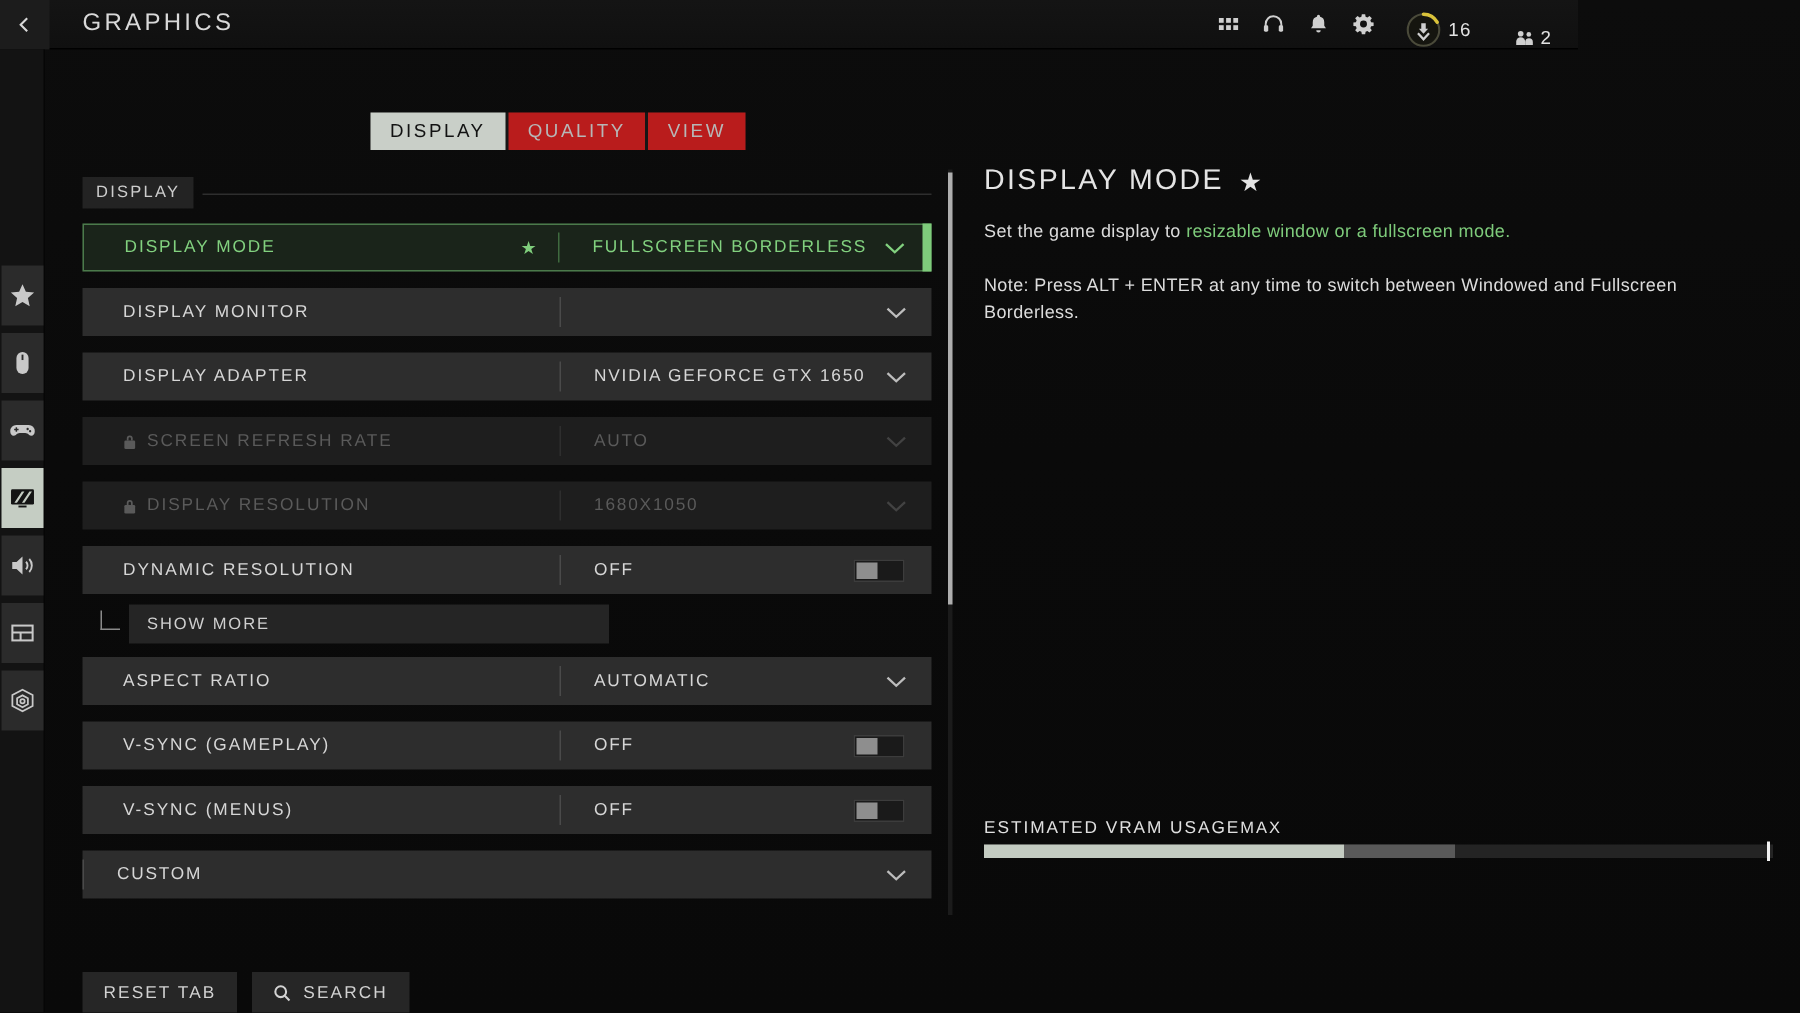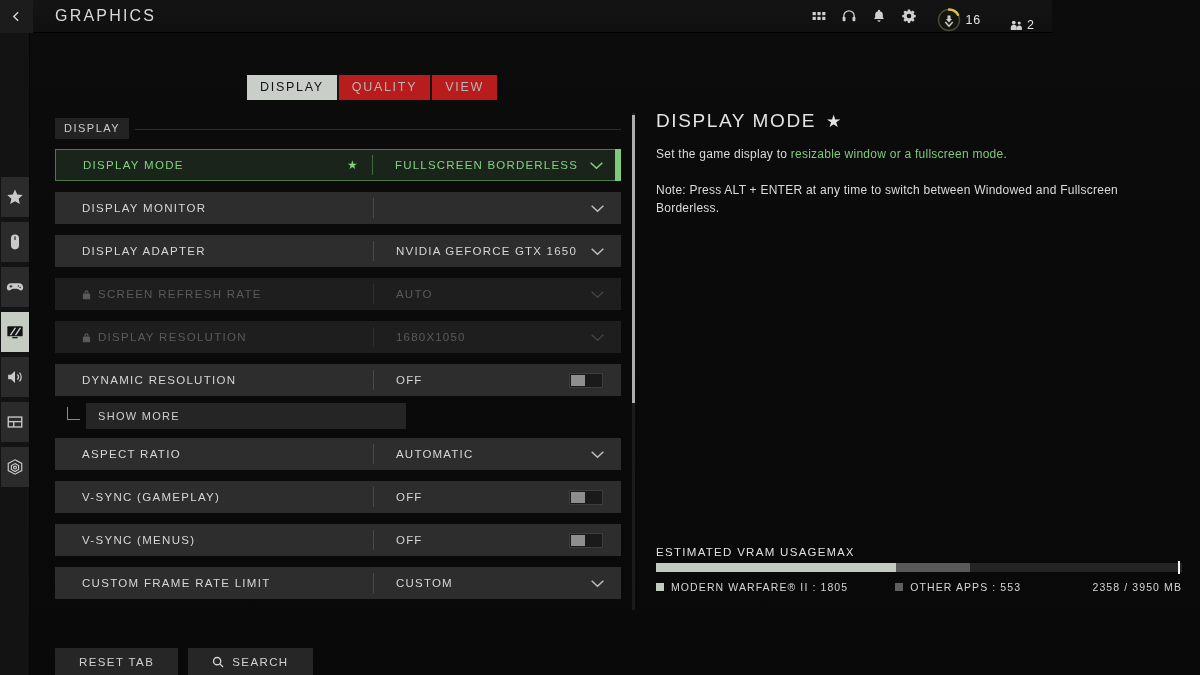--- a/index.html
+++ b/index.html
@@ -165,21 +165,21 @@
   .lg .sw { width: 8px; height: 8px; }
   .lg.a .sw { background: #c3cbc1; }
   .lg.b .sw { background: #5e5e5e; }
   .lg.b { margin-left: 47px; }
   .vram-total { margin-left: auto; font-size: 10.5px; letter-spacing: 1.1px; color: #d6d6d6; }
 
   
   .bottom { position: absolute; left: 55px; top: 648px; display: flex; gap: 10px; }
   .btn {
     background: #262626; color: #d2d2d2; font-size: 11.5px; letter-spacing: 1.4px;
-    padding: 8px 24px; text-transform: uppercase; display: flex; align-items: center; gap: 8px;
+    padding: 8px 14px; text-transform: uppercase; display: flex; align-items: center; gap: 8px;
   }
   .btn svg { width: 12px; height: 12px; }
 </style>
 </head>
 <body>
 
 <div id="app">
 
   <div class="topbar">
     <div class="back-btn">
@@ -419,21 +419,20 @@
     <div class="row">
       <div class="name">V-SYNC (MENUS)</div>
       <div class="divider"></div>
       <div class="value">OFF</div>
       <div class="toggle">
           <div class="knob"></div>
         </div>
     </div>
 
     <div class="row">
-      <div class="name">CUSTOM FRAME RATE LIMIT</div>
       <div class="divider"></div>
       <div class="value">CUSTOM</div>
       <div class="chev">
         <svg viewBox="0 0 16 10" fill="none" stroke="currentColor" stroke-width="1.7">
             <path d="M1.5 2 L8 8 L14.5 2"></path>
           </svg>
       </div>
     </div>
   </div>
 
@@ -455,31 +454,20 @@
   <div class="vram">
     <div class="vram-top">
       <span class="vram-label">ESTIMATED VRAM USAGE</span>
       <span class="vram-max">MAX</span>
     </div>
     <div class="vram-bar">
       <div class="seg-a" style="width:45.7%"></div>
       <div class="seg-b" style="width:14%"></div>
       <div class="max-tick" style="left:99.2%"></div>
     </div>
-    <div class="vram-legend">
-      <span class="lg a">
-        <span class="sw"></span>
-        <span>MODERN WARFARE® II : 1805</span>
-      </span>
-      <span class="lg b">
-        <span class="sw"></span>
-        <span>OTHER APPS : 553</span>
-      </span>
-      <span class="vram-total">2358 / 3950 MB</span>
-    </div>
   </div>
 
   <div class="bottom">
     <div class="btn">
       <span>RESET TAB</span>
     </div>
     <div class="btn">
       <svg viewBox="0 0 14 14" fill="none" stroke="currentColor" stroke-width="1.6">
           <circle cx="6" cy="6" r="4.2"></circle>
           <line x1="9.2" y1="9.2" x2="12.8" y2="12.8"></line>

